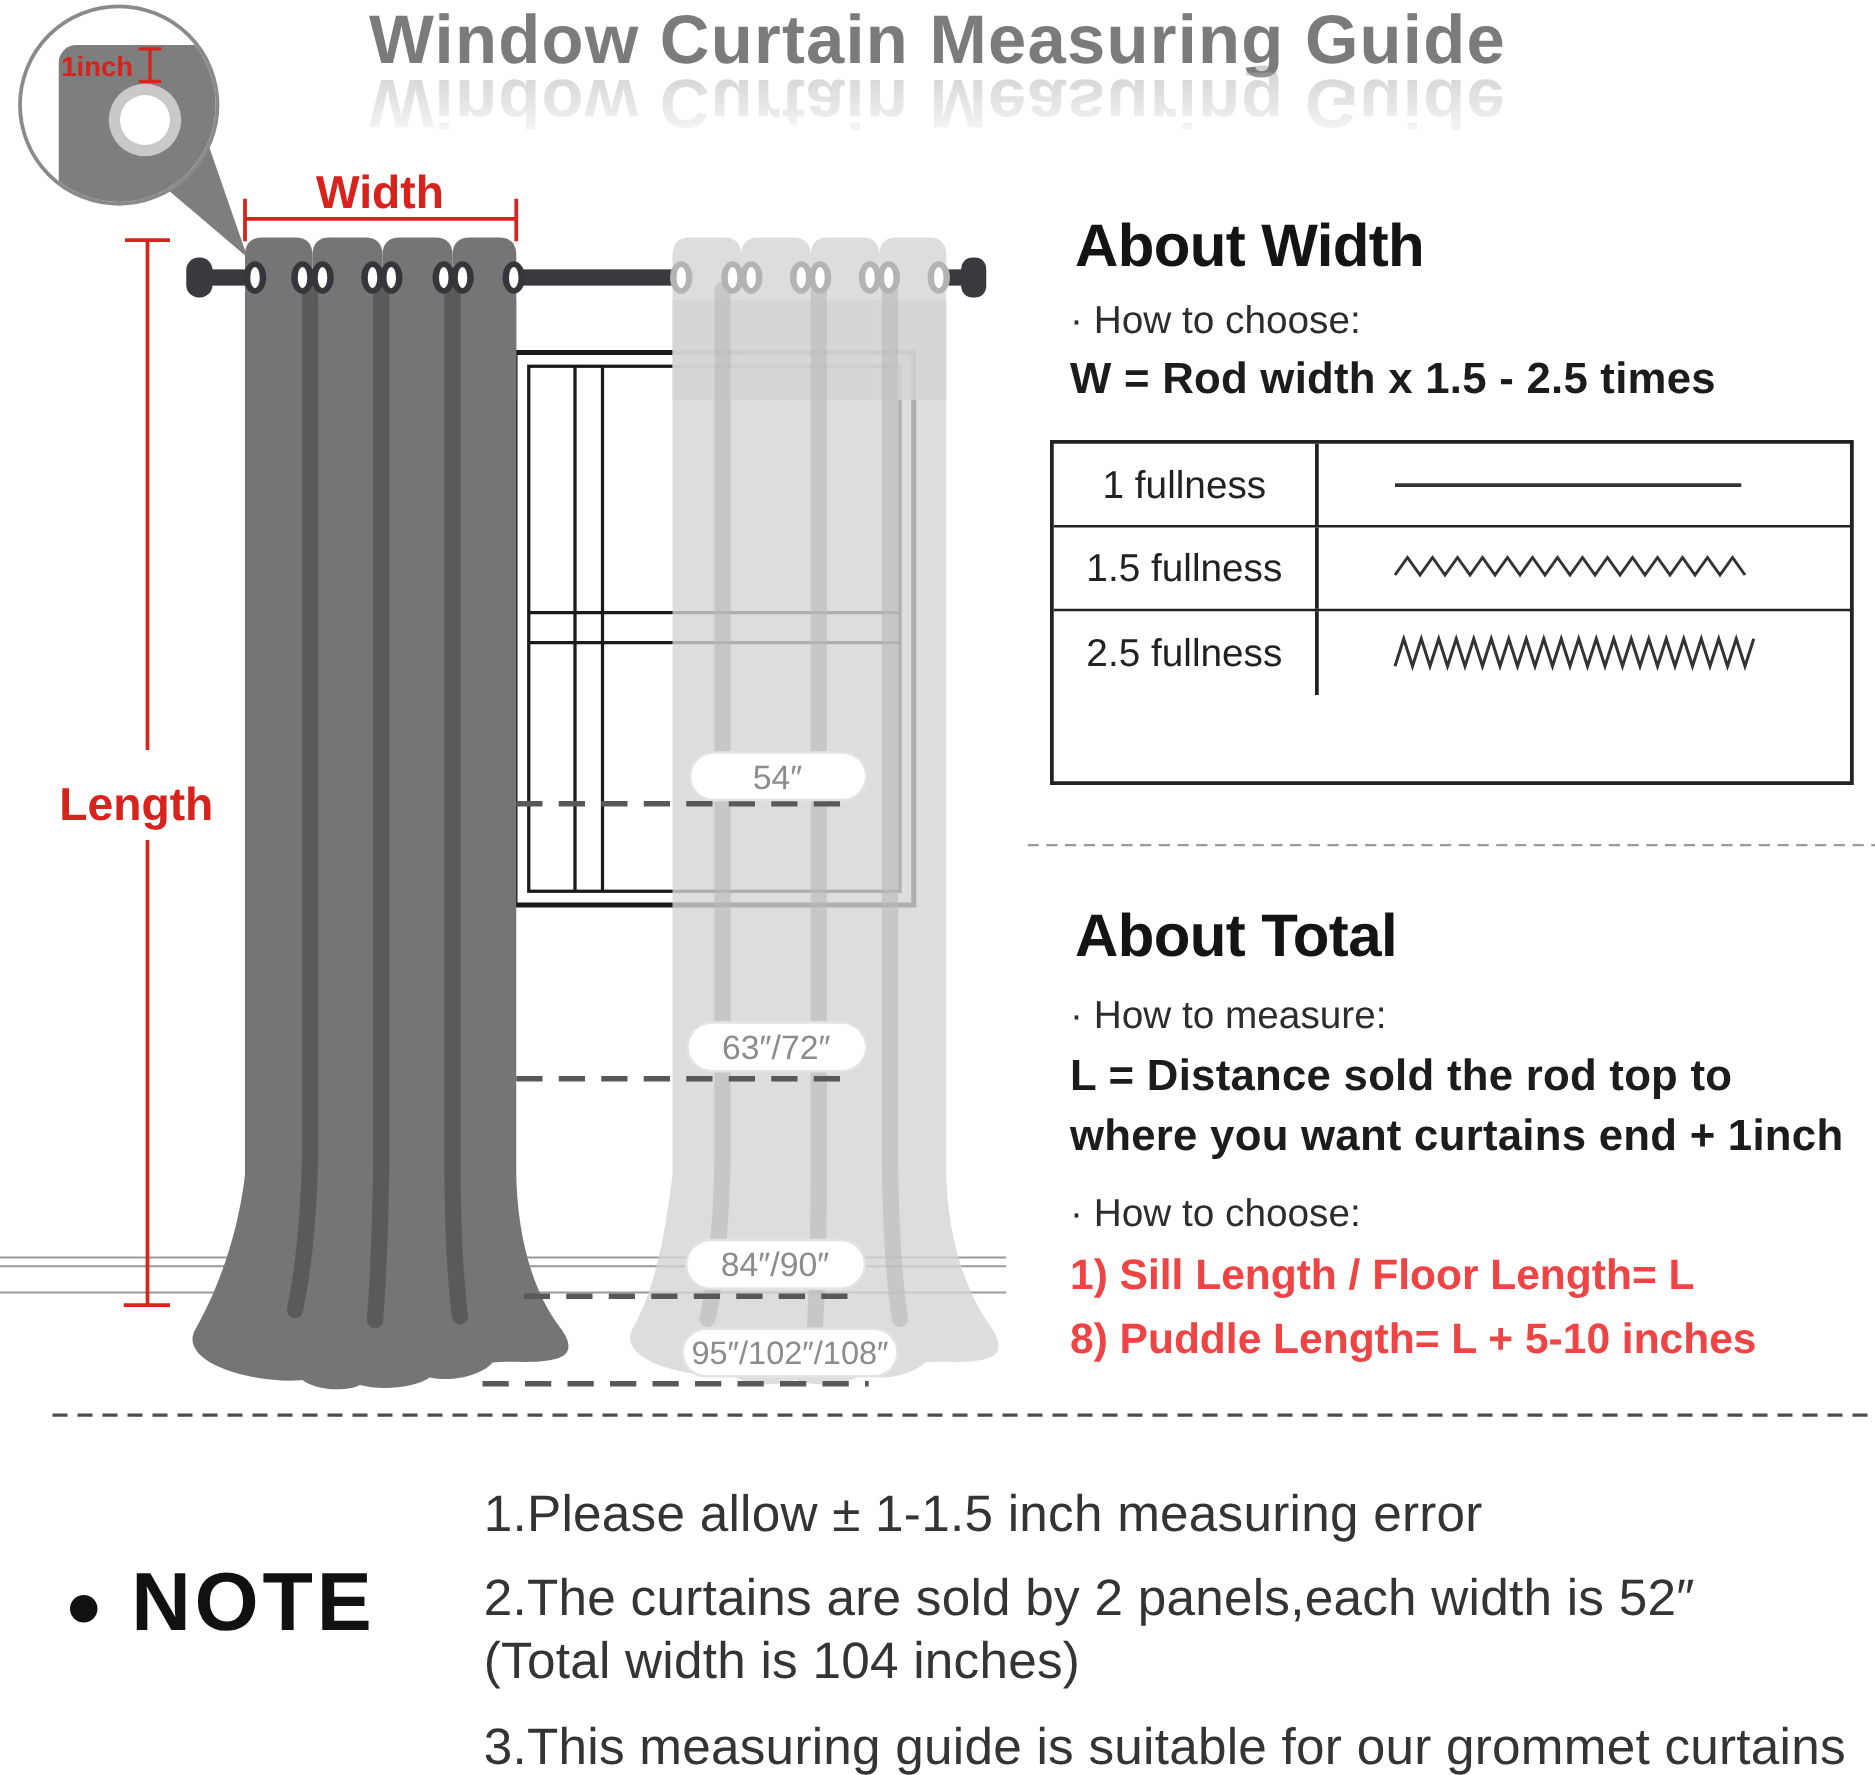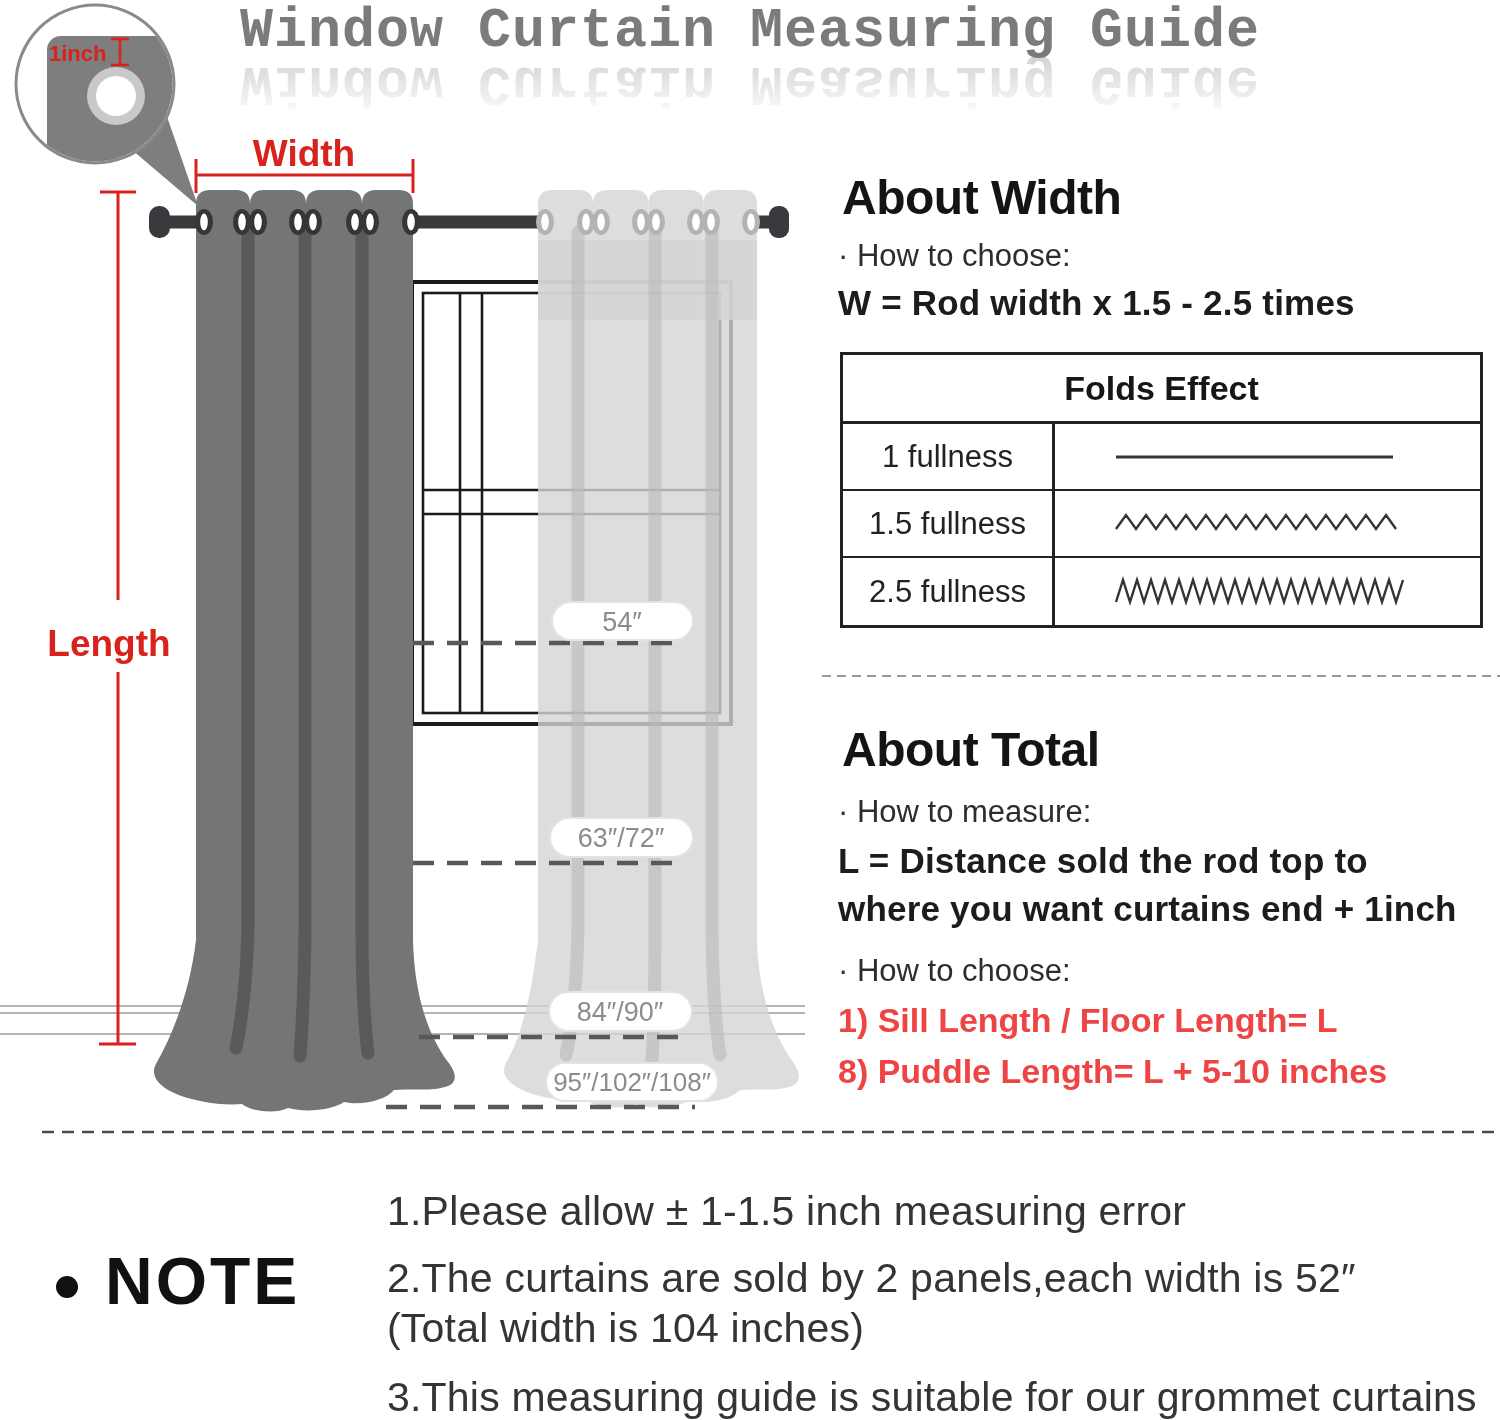--- a/index.html
+++ b/index.html
@@ -1,27 +1,27 @@
 <!DOCTYPE html>
 <html><head>
 <meta charset="utf-8">
 <style>
   html,body{margin:0;padding:0;background:#fff;}
   #page{position:relative;width:1500px;height:1420px;background:#fff;overflow:hidden;
         font-family:"Liberation Sans","DejaVu Sans",sans-serif;}
   
-  .title-wrap{position:absolute;top:0;left:0;width:1500px;text-align:center;line-height:1;font-family:Liberation Mono, monospace;}
+  .title-wrap{position:absolute;top:0;left:0;width:1500px;text-align:center;line-height:1;}
   .main-title{font-size:55px;font-weight:700;letter-spacing:1px;color:#7b7b7b;
               padding-top:4px;white-space:nowrap;}
   .title-reflection{font-size:55px;font-weight:700;letter-spacing:1px;color:rgba(123,123,123,.38);
               transform:scaleY(-1);margin-top:-4px;white-space:nowrap;}
   .reflection-fade{position:absolute;top:58px;left:190px;width:1160px;height:75px;
               background:linear-gradient(to bottom,rgba(255,255,255,.15) 0%,#fff 82%);}
   
-  .abs{position:absolute;white-space:nowrap;}
+  .abs{position:absolute;white-space:nowrap;margin-left:18px;}
   .section-heading{font-size:48px;font-weight:700;color:#141414;letter-spacing:-.5px;}
   .bullet-line{font-size:31px;font-weight:400;color:#2d2d2d;}
   .formula-line{font-size:35px;font-weight:600;color:#1c1c1c;letter-spacing:.2px;}
   .numbered-line{font-size:34px;font-weight:600;color:#ef4444;}
   
   .folds-table{position:absolute;left:840px;top:352px;width:643px;height:276px;
                border:3px solid #222;box-sizing:border-box;background:#fff;}
   .folds-header{height:69px;border-bottom:3px solid #222;display:flex;align-items:center;
                justify-content:center;font-size:34px;font-weight:600;color:#161616;box-sizing:border-box;}
   .folds-row{height:67px;display:flex;border-bottom:2px solid #222;box-sizing:border-box;}
@@ -227,21 +227,20 @@
         <text x="49" y="61" font-size="22" font-weight="700" fill="#d8221c">1inch</text>
       </g>
     </g>
   </svg>
 
   <div class="abs section-heading" style="left:842px;top:170px;">About Width</div>
   <div class="abs bullet-line" style="left:838px;top:238px;">· How to choose:</div>
   <div class="abs formula-line" style="left:838px;top:283px;">W = Rod width x 1.5 - 2.5 times</div>
 
   <div class="folds-table">
-    <div class="folds-header">Folds Effect</div>
     <div class="folds-row">
       <div class="folds-label">1 fullness</div>
       <div class="folds-effect">
         <svg width="420" height="40" viewBox="0 0 420 40">
           <line x1="58" y1="20" x2="335" y2="20" stroke="#333" stroke-width="3"></line>
         </svg>
       </div>
     </div>
     <div class="folds-row">
       <div class="folds-label">1.5 fullness</div>

